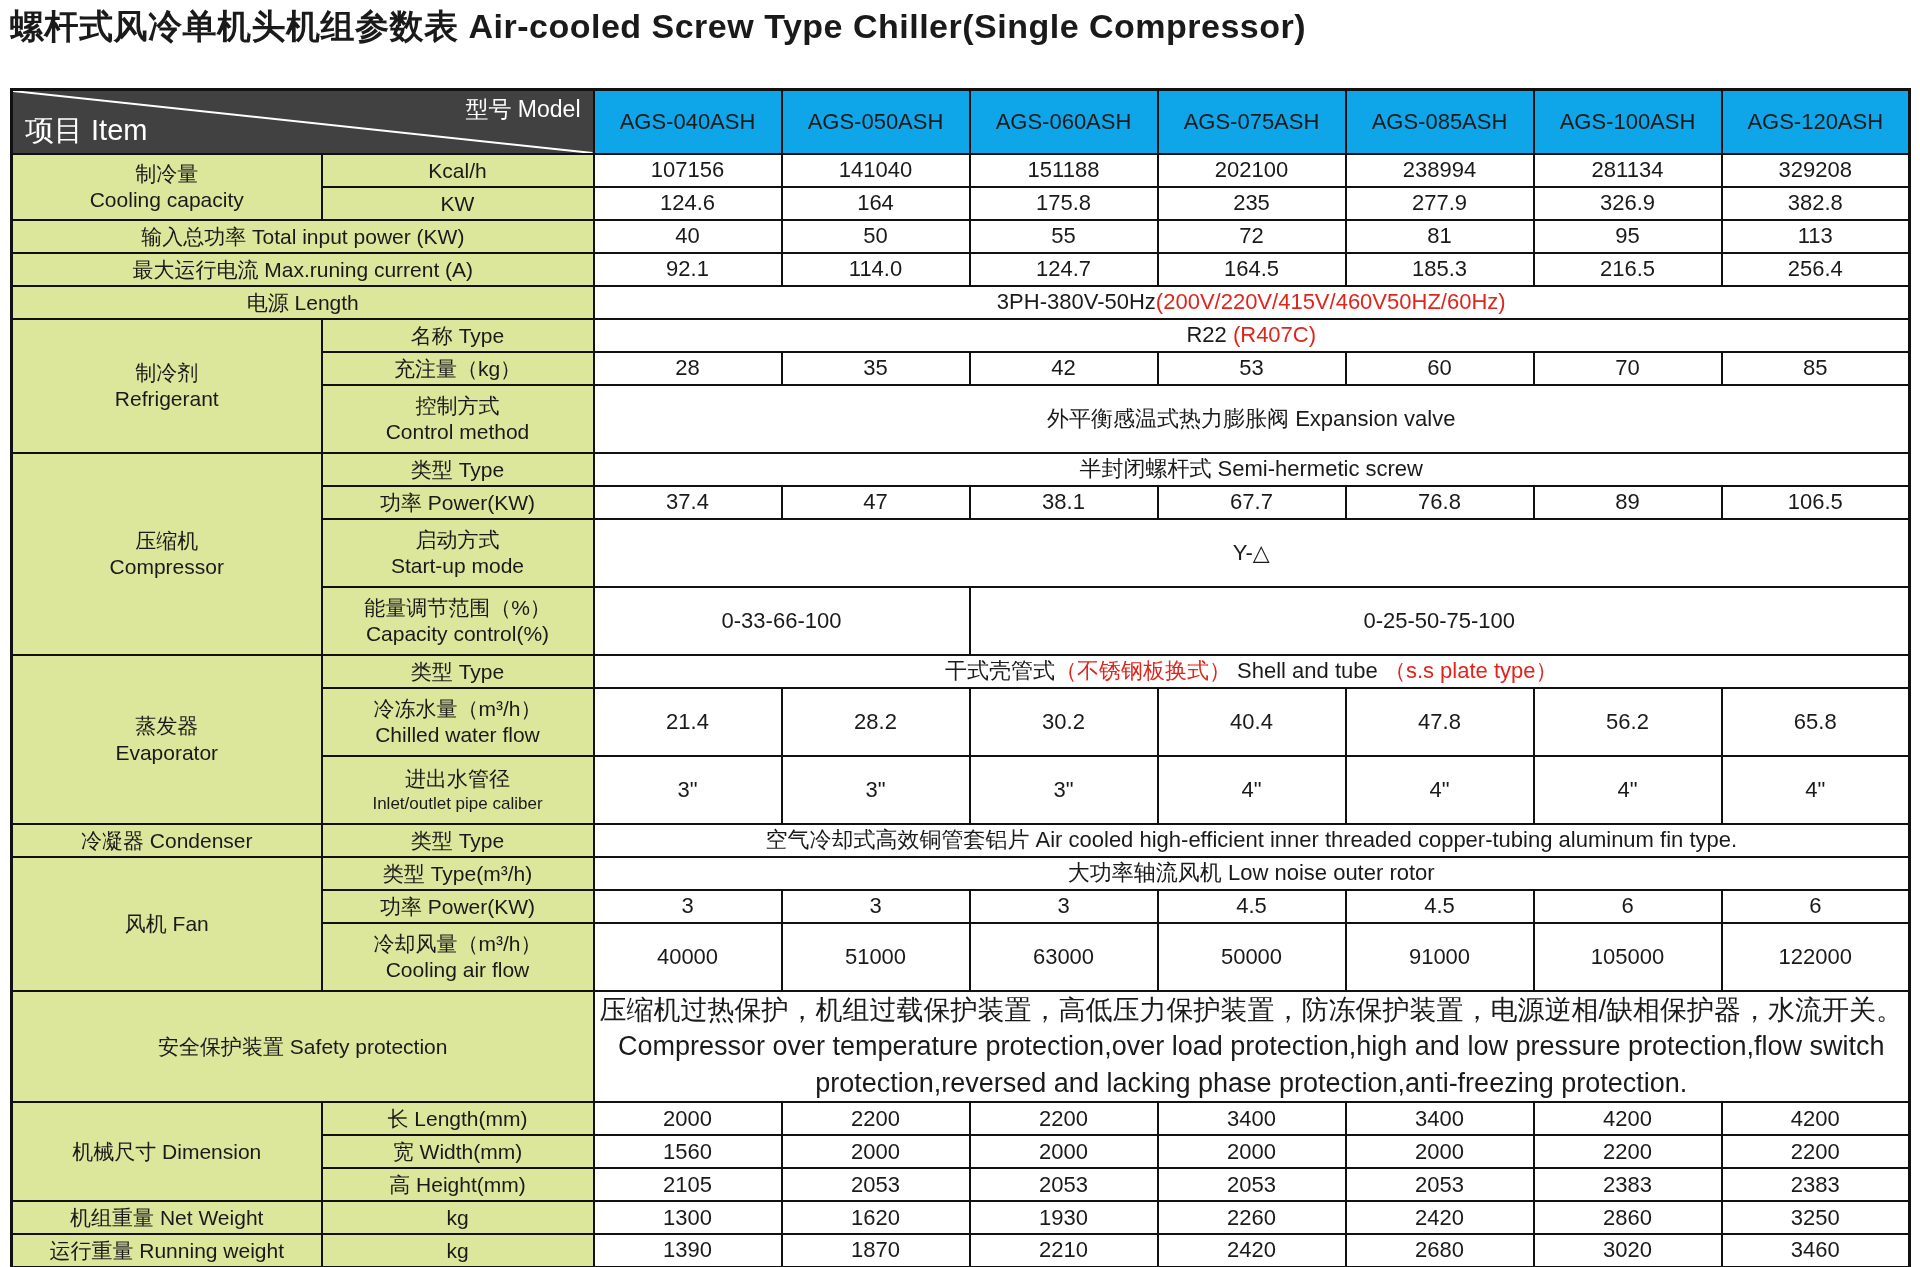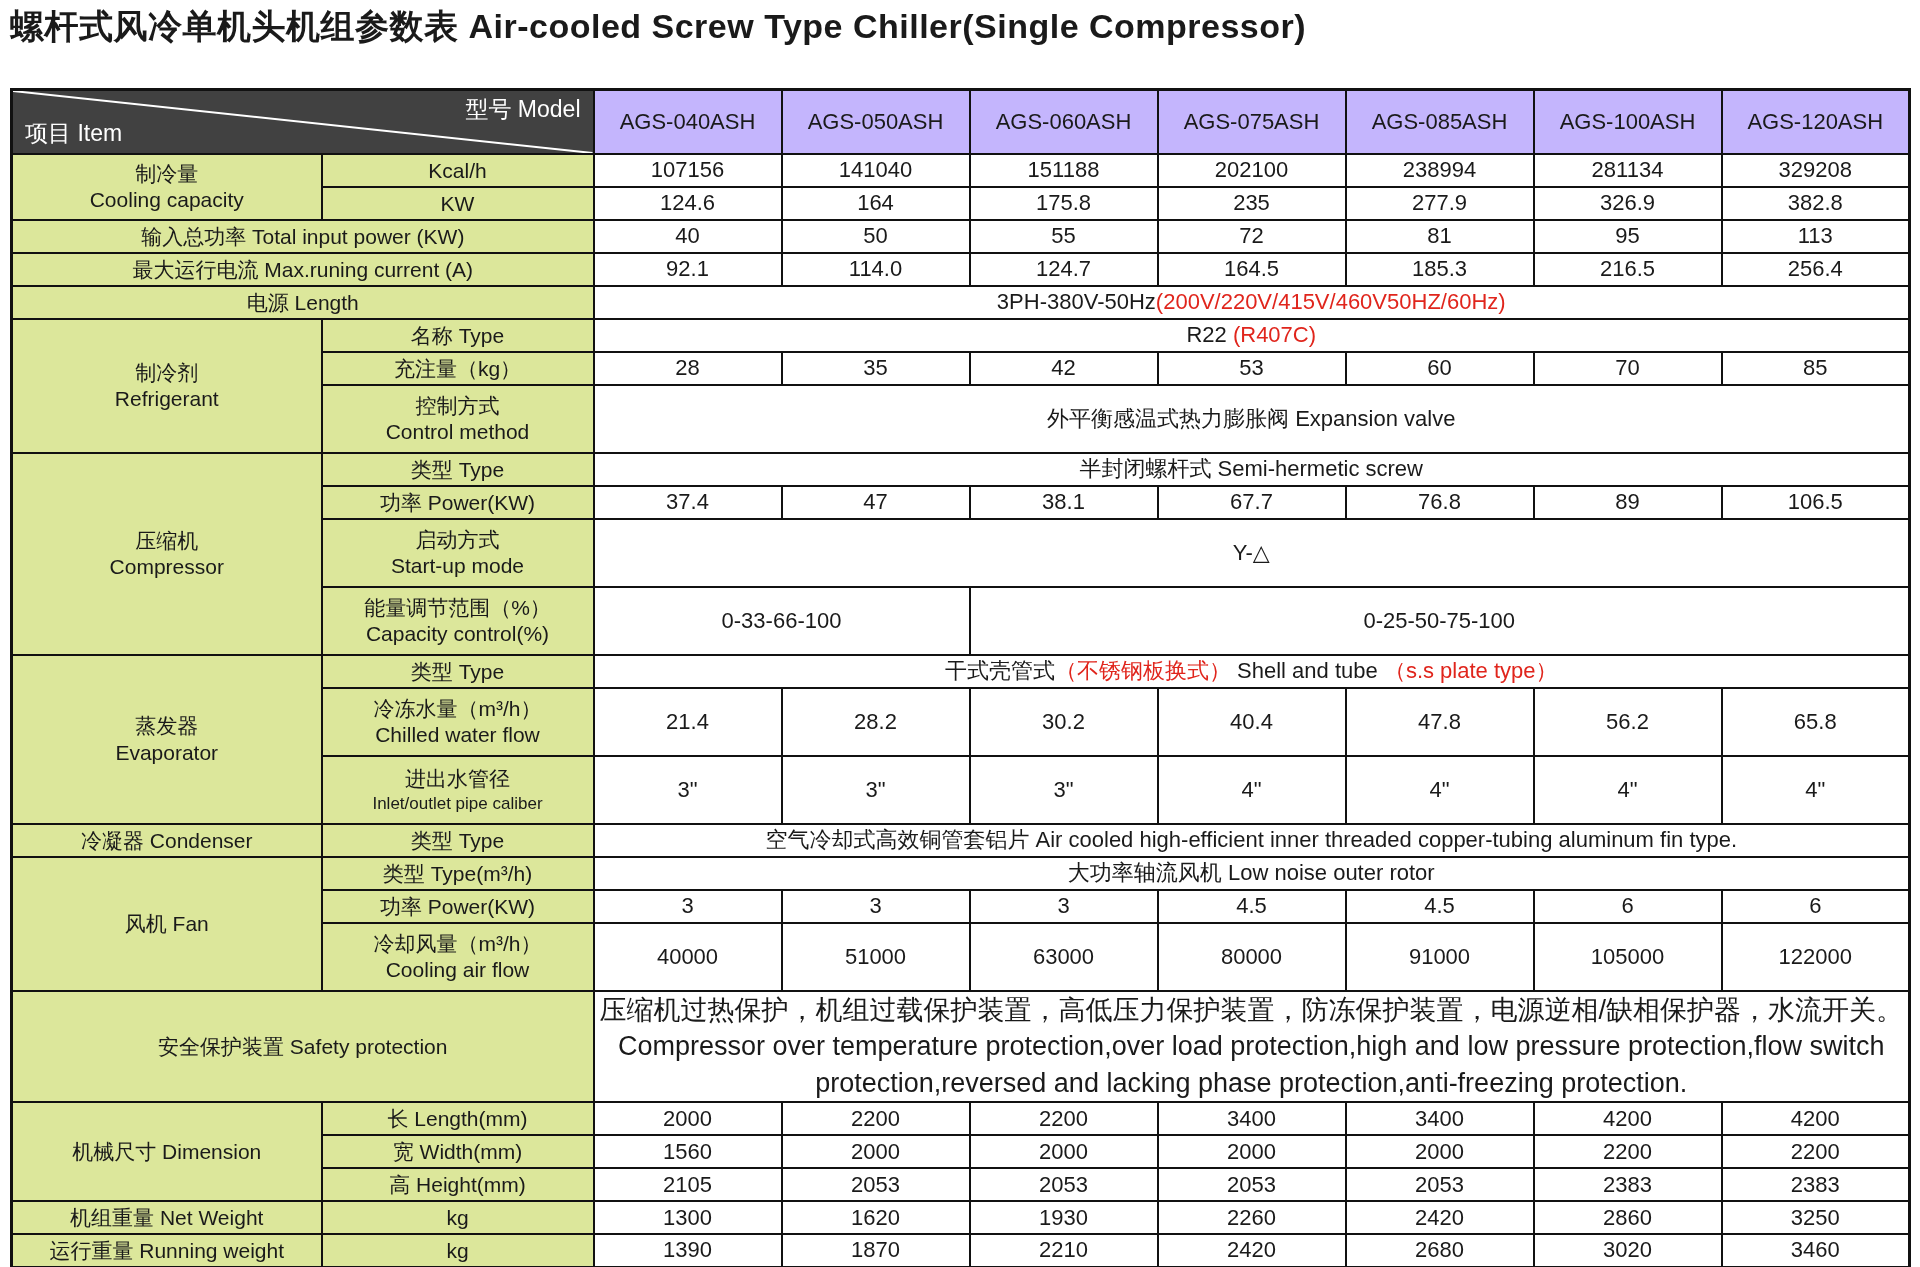--- a/index.html
+++ b/index.html
@@ -17,27 +17,27 @@
     position:absolute; left:10px; top:88px; width:1898px;
     border-collapse:collapse; table-layout:fixed;
     border:3px solid #111111;
   }
   td {
     border:2px solid #111111; padding:0 4px;
     text-align:center; vertical-align:middle; overflow:hidden;
     font-size:22px; line-height:1.2;
   }
   td.lbl   { background:#dce79b; font-size:21px; }
-  td.model { background:#c4b5fd; }
+  td.model { background:#0ea5e9; }
   td.val   { background:#ffffff; }
   td.corner{ background:#414141; color:#ffffff; padding:0; position:relative; }
   .corner-box { position:relative; width:100%; height:62px; }
   .corner-box svg { position:absolute; left:0; top:0; width:100%; height:100%; display:block; }
   .corner-model { position:absolute; top:5px; right:12px; font-size:23px; }
-  .corner-item  { position:absolute; bottom:5px; left:12px; font-size:23px; }
+  .corner-item  { position:absolute; bottom:5px; left:12px; font-size:29px; }
   .red { color:#e0251c; }
   .small { font-size:17px; }
   .sm19 { font-size:19px; }
   tr.hHead { height:62px; }
   tr.h1 { height:33px; }
   tr.h2 { height:68px; }
   tr.hSafe { height:102px; }
   .two-line div { line-height:1.25; }
   .safety-text div { line-height:1.35; font-size:27px; }
 </style>
@@ -264,21 +264,21 @@
   </tr>
 
   <tr class="h2">
     <td class="lbl two-line">
       <div>冷却风量（m³/h）</div>
       <div>Cooling air flow</div>
     </td>
     <td class="val">40000</td>
     <td class="val">51000</td>
     <td class="val">63000</td>
-    <td class="val">80000</td>
+    <td class="val">50000</td>
     <td class="val">91000</td>
     <td class="val">105000</td>
     <td class="val">122000</td>
   </tr>
 
   <tr class="hSafe">
     <td class="lbl" colspan="2">安全保护装置  Safety protection</td>
     <td class="val safety-text" colspan="7">
       <div>压缩机过热保护，机组过载保护装置，高低压力保护装置，防冻保护装置，电源逆相/缺相保护器，水流开关。</div>
       <div>Compressor over temperature protection,over load protection,high and low pressure protection,flow switch protection,reversed and lacking phase protection,anti-freezing protection.</div>

